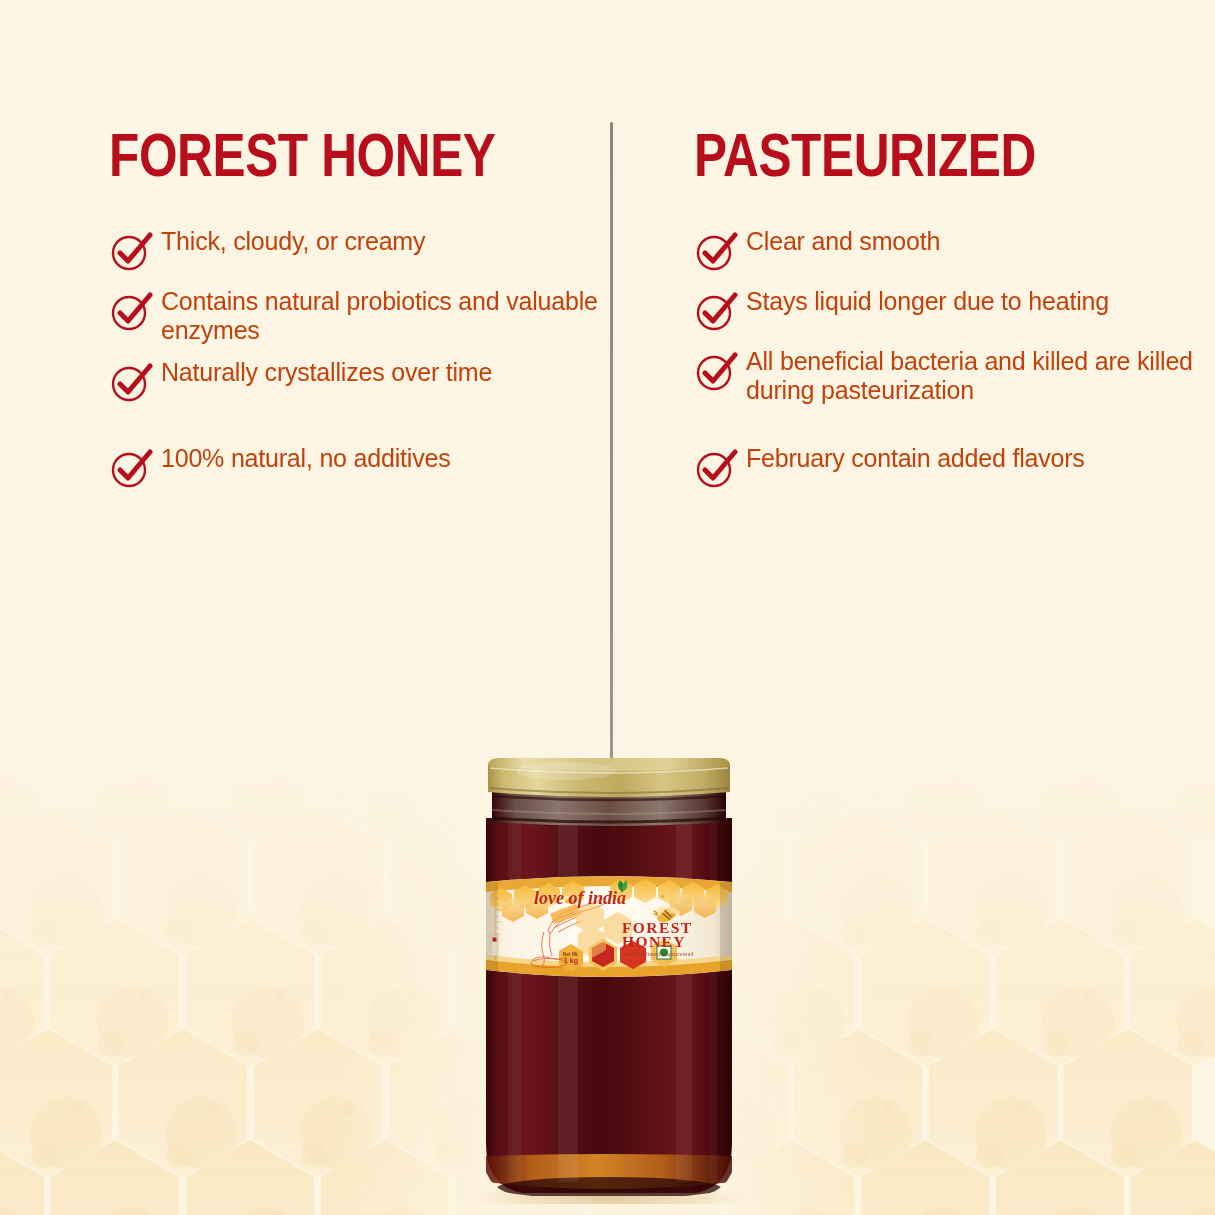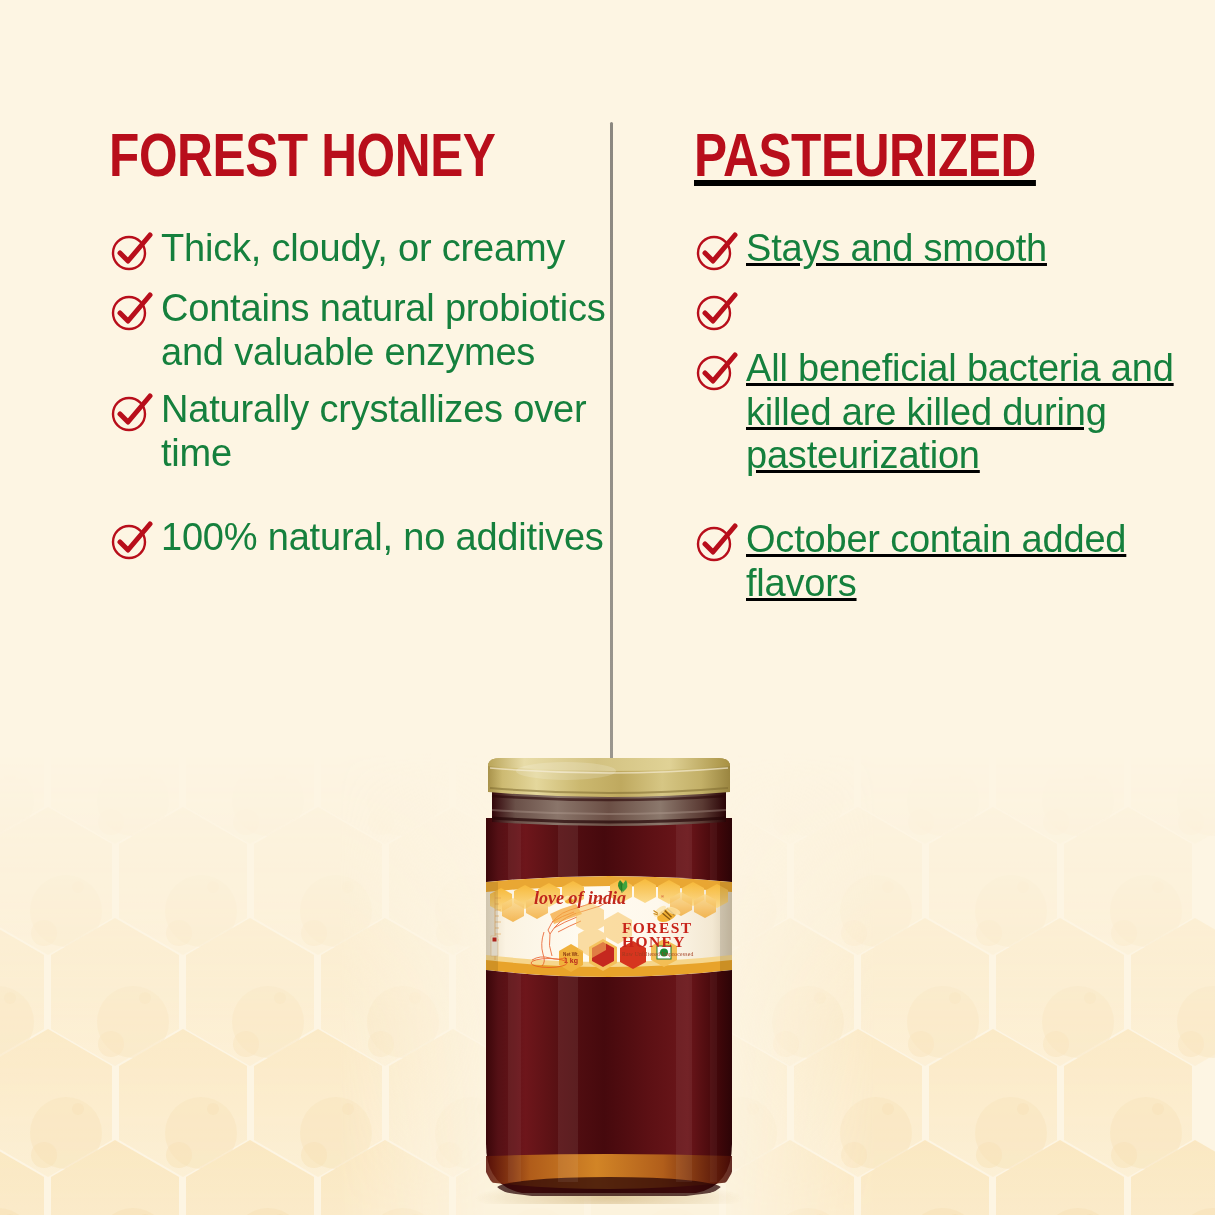--- a/index.html
+++ b/index.html
@@ -24,21 +24,21 @@
   }
   .divider{
     position:absolute; left:606px; top:122px;
     width:3px; height:640px;
     background:linear-gradient(to bottom,#8b8780,#9a968e);
     border-radius:2px;
   }
 
   .col{ position:absolute; }
   .col-left{ left:105px; top:126px; width:500px; }
-  .col-right{ left:690px; top:126px; width:505px;text-decoration:underline; }
+  .col-right{ left:690px; top:126px; width:505px; }
 
   .col-title{
     font-family:"Liberation Sans Narrow","Liberation Sans",sans-serif;
     font-weight:bold;
     font-size:62px;
     line-height:0.95;
     letter-spacing:-0.5px;
     color:#B80E1B;
     transform:scaleX(0.80);
     transform-origin:left center;
@@ -52,23 +52,23 @@
     margin-bottom:14px;
   }
   .item.gap-before{ margin-top:40px; }
   .check{
     flex:0 0 auto;
     width:44px; height:44px;
     margin-top:2px;
     margin-right:8px;
   }
   .item-text{
-    font-size:38px;
+    font-size:25px;
     line-height:1.15;
-    color:#15803d;
+    color:#c2410c;
     letter-spacing:-0.2px;
   }
 
   
   #jar{
     position:absolute;
     left:470px; top:752px;
     width:278px; height:452px;
   }
 </style>
@@ -229,50 +229,51 @@
     <div class="col-title">PASTEURIZED</div>
     <div class="list">
 
       <div class="item">
         <span class="check">
           <svg viewBox="0 0 44 44" width="44" height="44" xmlns="http://www.w3.org/2000/svg">
             <circle cx="20" cy="24" r="16" fill="none" stroke="#B80E1B" stroke-width="2.4"></circle>
             <path d="M11 24 L19 32 L41 6" fill="none" stroke="#B80E1B" stroke-width="5" stroke-linecap="round" stroke-linejoin="round"></path>
           </svg>
         </span>
-        <span class="item-text">Stays and smooth</span>
+        <span class="item-text">Clear and smooth</span>
       </div>
 
       <div class="item">
         <span class="check">
           <svg viewBox="0 0 44 44" width="44" height="44" xmlns="http://www.w3.org/2000/svg">
             <circle cx="20" cy="24" r="16" fill="none" stroke="#B80E1B" stroke-width="2.4"></circle>
             <path d="M11 24 L19 32 L41 6" fill="none" stroke="#B80E1B" stroke-width="5" stroke-linecap="round" stroke-linejoin="round"></path>
           </svg>
         </span>
+        <span class="item-text">Stays liquid longer due to heating</span>
       </div>
 
       <div class="item">
         <span class="check">
           <svg viewBox="0 0 44 44" width="44" height="44" xmlns="http://www.w3.org/2000/svg">
             <circle cx="20" cy="24" r="16" fill="none" stroke="#B80E1B" stroke-width="2.4"></circle>
             <path d="M11 24 L19 32 L41 6" fill="none" stroke="#B80E1B" stroke-width="5" stroke-linecap="round" stroke-linejoin="round"></path>
           </svg>
         </span>
         <span class="item-text">All beneficial bacteria and killed are killed during pasteurization</span>
       </div>
 
       <div class="item gap-before">
         <span class="check">
           <svg viewBox="0 0 44 44" width="44" height="44" xmlns="http://www.w3.org/2000/svg">
             <circle cx="20" cy="24" r="16" fill="none" stroke="#B80E1B" stroke-width="2.4"></circle>
             <path d="M11 24 L19 32 L41 6" fill="none" stroke="#B80E1B" stroke-width="5" stroke-linecap="round" stroke-linejoin="round"></path>
           </svg>
         </span>
-        <span class="item-text">October contain added flavors</span>
+        <span class="item-text">February contain added flavors</span>
       </div>
 
     </div>
   </div>
 </div>
 
 <svg id="jar" viewBox="0 0 278 452" xmlns="http://www.w3.org/2000/svg">
   <defs>
 
     <linearGradient id="lidg" x1="0" y1="0" x2="1" y2="0">

